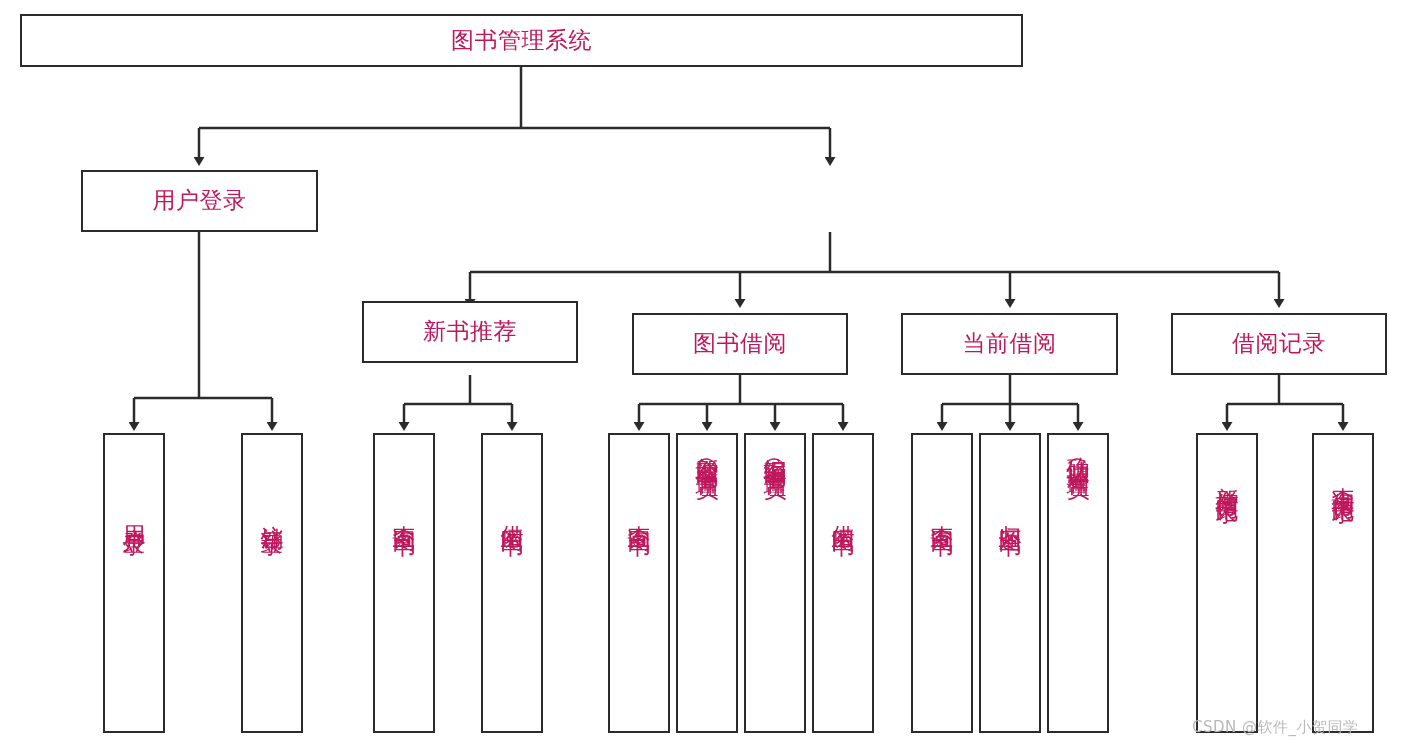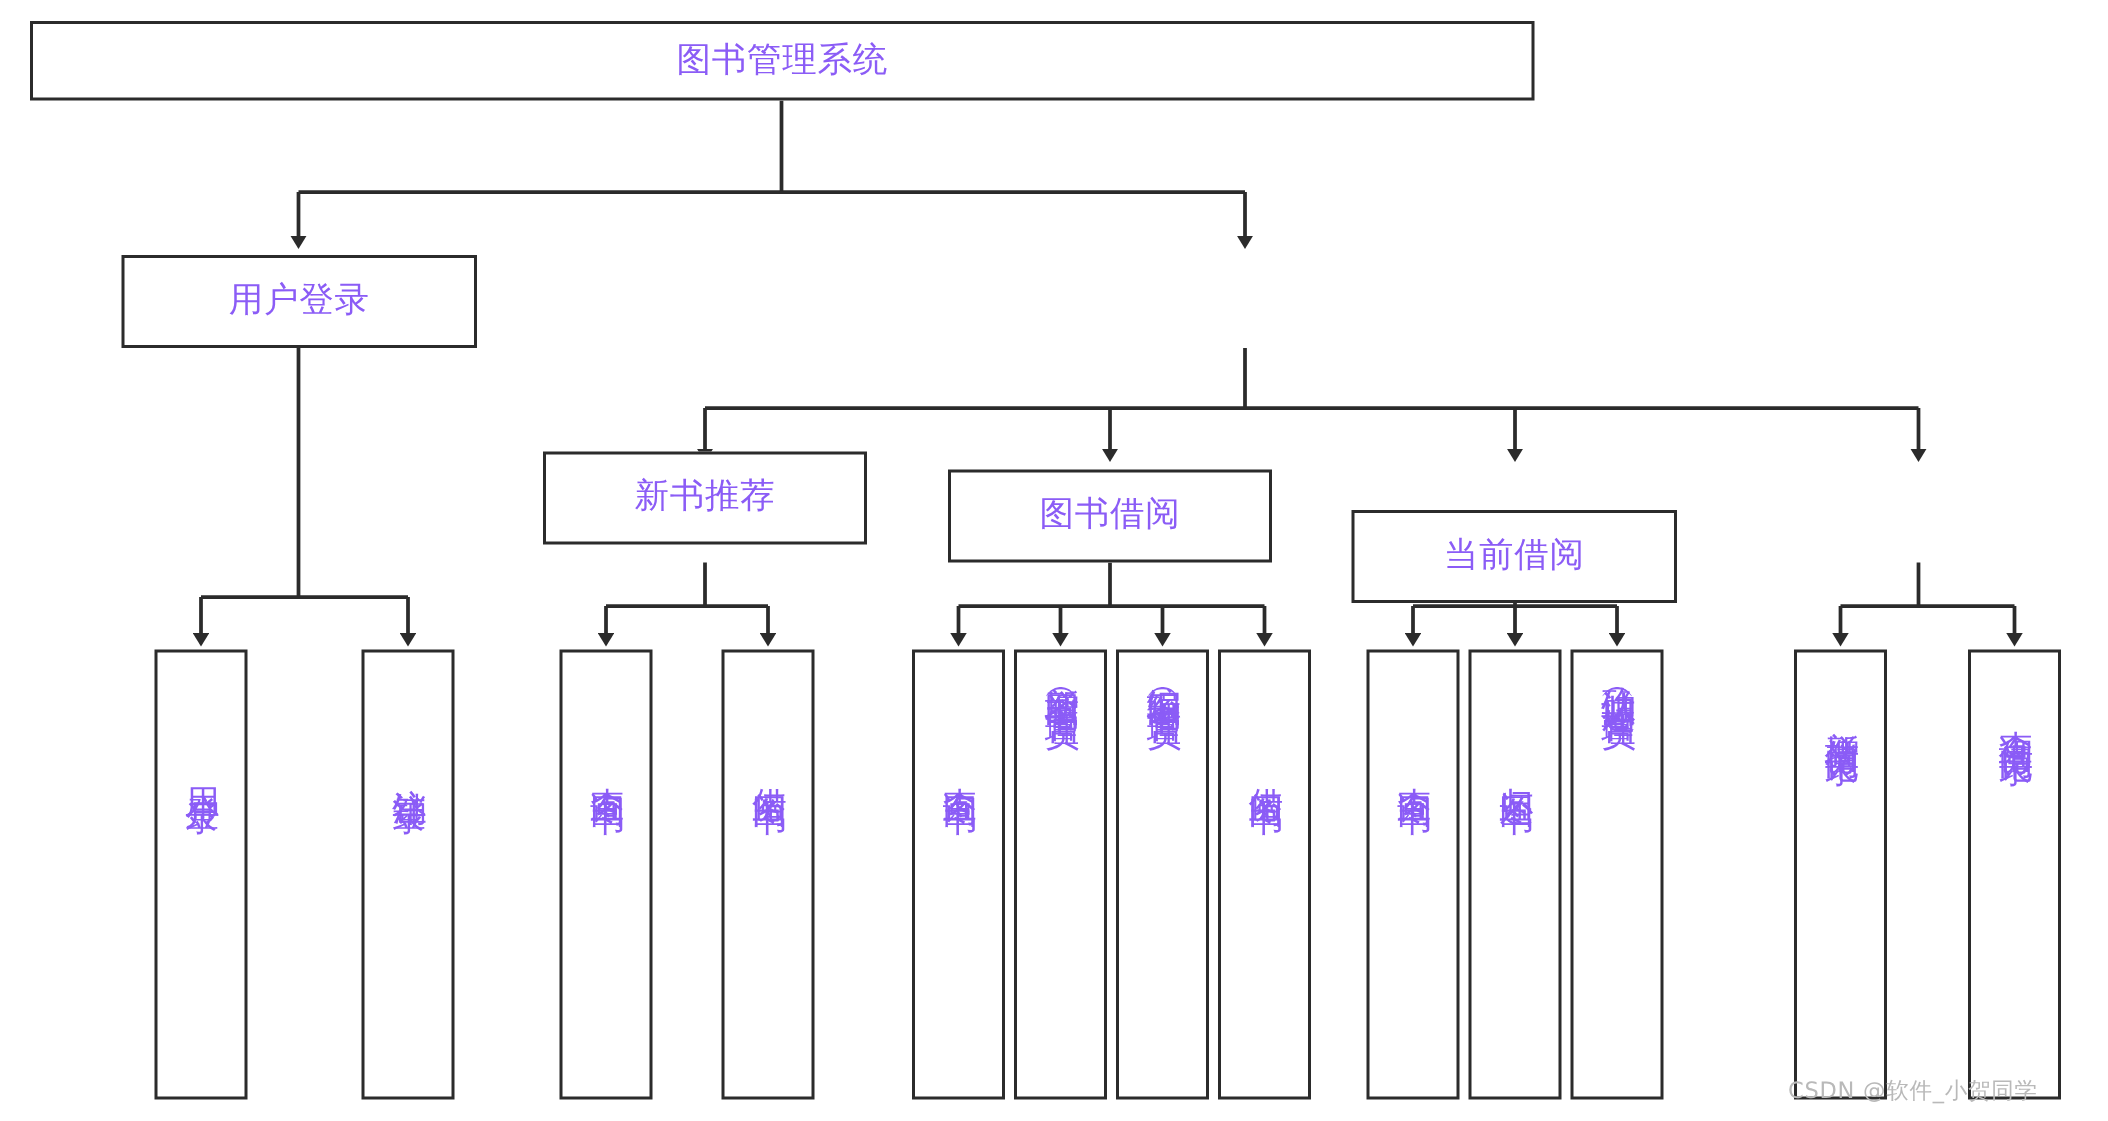--- a/index.html
+++ b/index.html
@@ -26,21 +26,21 @@
     pointer-events: none;
   }
   .node {
     position: absolute;
     box-sizing: border-box;
     border: 2.5px solid #2b2b2b;
     background: #ffffff;
     display: flex;
     align-items: center;
     justify-content: center;
-    color: #8b5cf6;
+    color: #be185d;
   }
   .node .lbl {
     display: block;
     text-align: center;
     line-height: 1.18;
   }
   .node.h .lbl {
     font-size: 23px;
     letter-spacing: 0.5px;
   }
@@ -127,22 +127,25 @@
   <div class="node h" style="left:81px; top:170px; width:237px; height:62px;">
     <span class="lbl">用户登录</span>
   </div>
 
   <div class="node h" style="left:362px; top:301px; width:216px; height:62px;">
     <span class="lbl">新书推荐</span>
   </div>
   <div class="node h" style="left:632px; top:313px; width:216px; height:62px;">
     <span class="lbl">图书借阅</span>
   </div>
-  <div class="node h" style="left:901px; top:313px; width:217px; height:62px;margin-top:27px;">
+  <div class="node h" style="left:901px; top:313px; width:217px; height:62px;">
     <span class="lbl">当前借阅</span>
+  </div>
+  <div class="node h" style="left:1171px; top:313px; width:216px; height:62px;">
+    <span class="lbl">借阅记录</span>
   </div>
 
   <div class="node v" style="left:103px; top:433px; width:62px; height:300px; padding-top:72px;">
     <span class="lbl">用户登录</span>
   </div>
   <div class="node v" style="left:241px; top:433px; width:62px; height:300px; padding-top:72px;">
     <span class="lbl">注销登录</span>
   </div>
 
   <div class="node v" style="left:373px; top:433px; width:62px; height:300px; padding-top:72px;">

